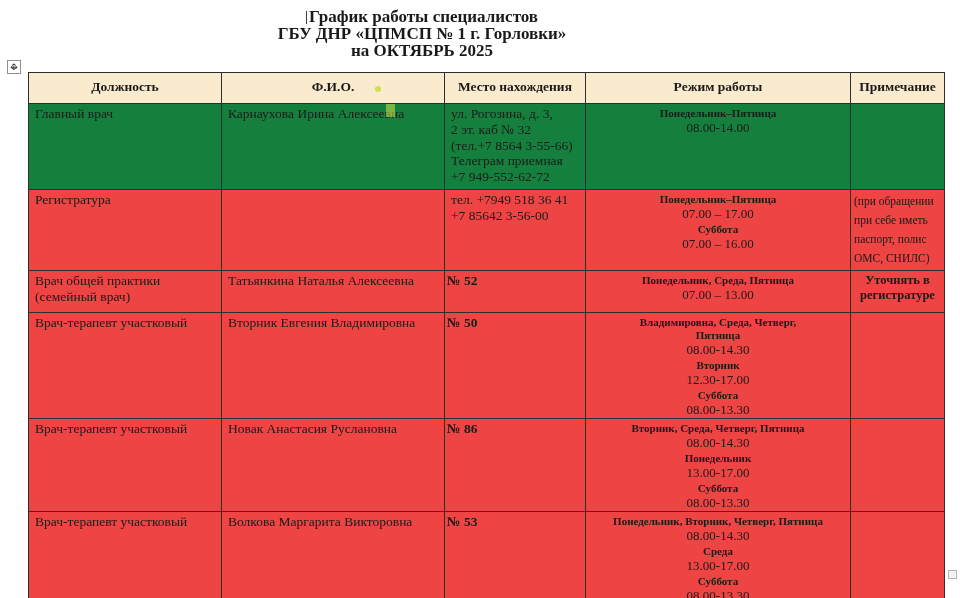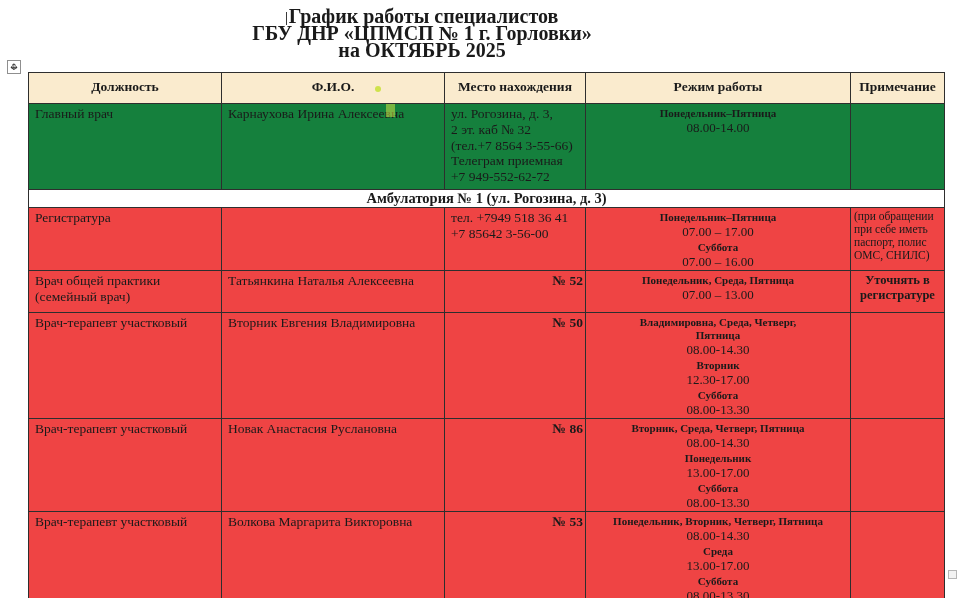--- a/index.html
+++ b/index.html
@@ -2,21 +2,21 @@
 <html><head>
 <meta charset="utf-8">
 <style>
   html,body{margin:0;padding:0;}
   body{
     width:960px;height:598px;background:#ffffff;overflow:hidden;position:relative;
     font-family:"Liberation Serif","DejaVu Serif",serif;color:#1a1a1a;
   }
   .title{
     position:absolute;left:0;top:8px;width:844px;text-align:center;
-    font-weight:bold;font-size:20px;line-height:17px;
+    font-weight:bold;font-size:17px;line-height:17px;
   }
   .caret{display:inline-block;width:1px;height:13px;background:#3a3a3a;margin-right:2px;vertical-align:-2px;}
   .move-handle{
     position:absolute;left:7px;top:60px;width:14px;height:14px;
     border:1px solid #8f8f8f;background:#fff;box-sizing:border-box;
   }
   .move-handle span{
     position:absolute;left:0;top:0;width:12px;height:12px;text-align:center;
     font-family:"DejaVu Sans",sans-serif;font-size:9px;line-height:12px;color:#333;
   }
@@ -33,25 +33,25 @@
   .row-white td{background:#15803d;}
   .row-yellow td{background:#ef4444;}
   .section-row td{
     background:#ffffff;text-align:center;font-weight:bold;font-size:14.5px;
     line-height:16px;padding:0 2px;
   }
   .cell-pos{font-size:13.5px;line-height:16.5px;padding:2px 4px 2px:6px;}
   .cell-pos,.cell-fio{font-size:13.5px;line-height:16.5px;padding:2px 4px 2px 6px;text-align:left;}
   .cell-loc{font-size:13.5px;line-height:15.8px;white-space:pre-line;}
   .loc-left{text-align:left;padding:2px 2px 4px 6px;}
-  .loc-center{text-align:right;font-weight:bold;padding:2px;margin-left:13px;}
+  .loc-center{text-align:left;font-weight:bold;padding:2px;margin-left:13px;}
   .cell-schedule{text-align:center;padding:1px 2px;}
   .cell-schedule .days{font-size:11px;font-weight:bold;line-height:13px;white-space:pre-line;margin-top:2px;}
   .cell-schedule .time{font-size:13px;line-height:15px;}
-  .cell-note{font-size:11.5px;line-height:13px;padding:2px 3px;text-align:left;}
+  .cell-note{font-size:11.5px;line-height:19px;padding:2px 3px;text-align:left;}
   .cell-note.bold{font-weight:bold;text-align:center;font-size:12.5px;line-height:15px;}
   .marker-dot{position:absolute;left:375px;top:86px;width:6px;height:6px;border-radius:50%;background:#cfe24c;}
   .marker-rect{position:absolute;left:386px;top:104px;width:9px;height:13px;background:rgba(205,224,70,0.55);}
   .resize-handle{
     position:absolute;left:948px;top:570px;width:9px;height:9px;
     border:1px solid #b5b5b5;background:#f2f2f2;box-sizing:border-box;
   }
 </style>
 </head>
 <body>
@@ -91,23 +91,20 @@
         <td class="cell-loc loc-left">ул. Рогозина, д. 3,
 2 эт. каб № 32
 (тел.+7 8564 3-55-66)
 Телеграм приемная
 +7 949-552-62-72</td>
         <td class="cell-schedule">
           <div class="days">Понедельник–Пятница</div>
           <div class="time">08.00-14.00</div>
         </td>
         <td class="cell-note "></td>
-      </tr>
-      <tr class="section-row" style="height: 18px;">
-        <td colspan="5">Амбулатория № 1 (ул. Рогозина, д. 3)</td>
       </tr>
       <tr class="row-yellow" style="height: 51px;">
         <td class="cell-pos">Регистратура</td>
         <td class="cell-fio"></td>
         <td class="cell-loc loc-left">тел. +7949 518 36 41
 +7 85642 3-56-00</td>
         <td class="cell-schedule">
           <div class="days">Понедельник–Пятница</div>
           <div class="time">07.00 – 17.00</div>
           <div class="days">Суббота</div>

